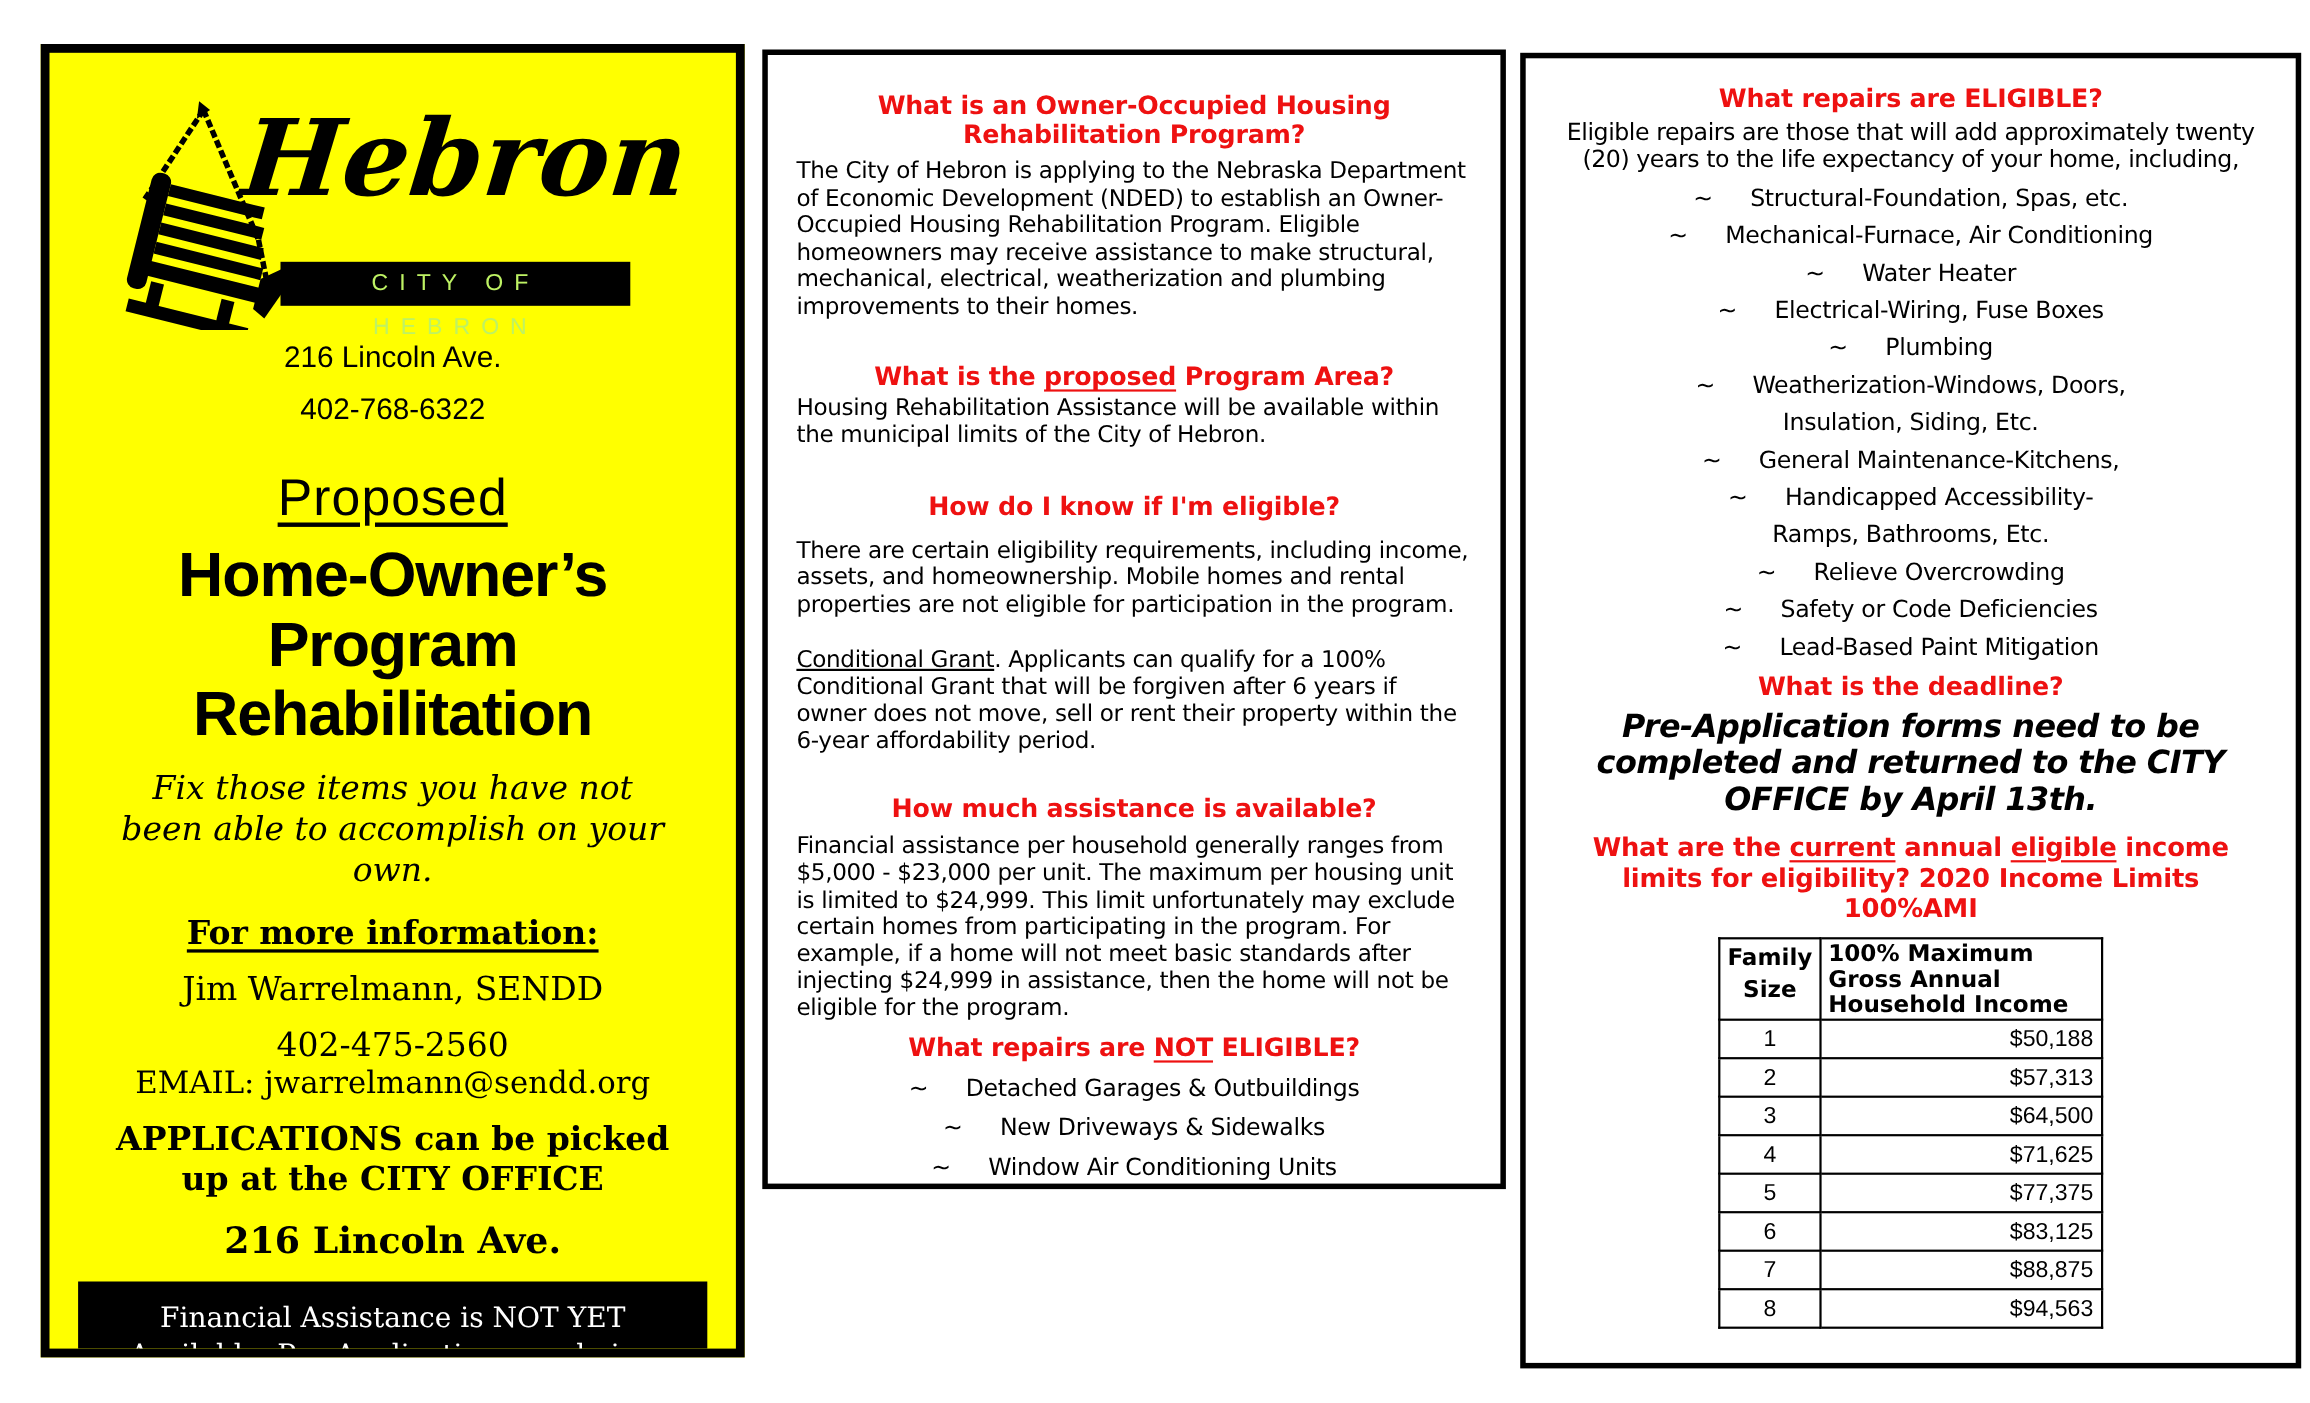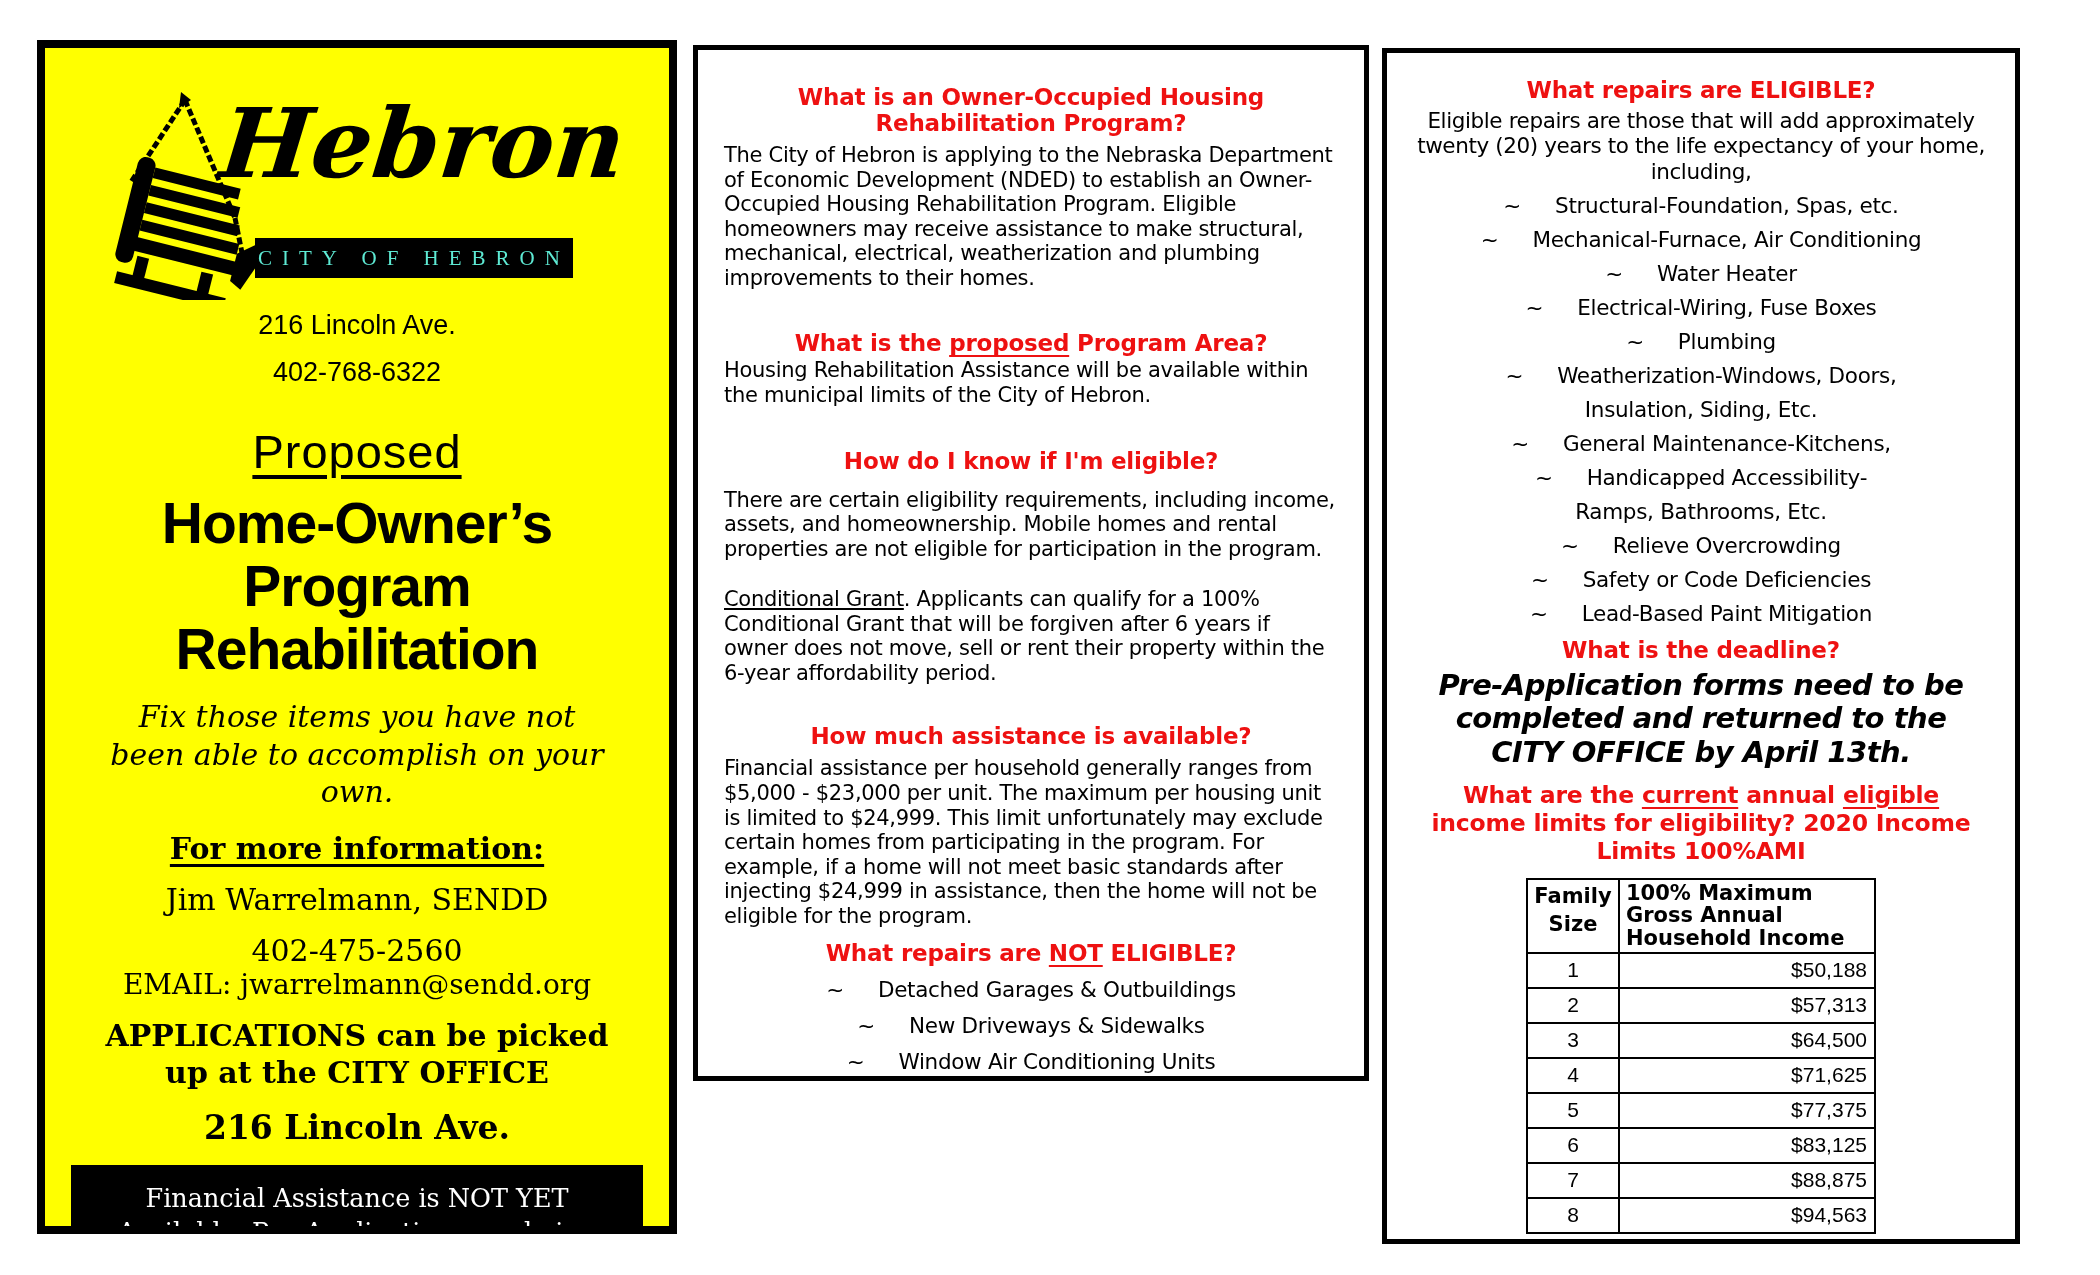--- a/index.html
+++ b/index.html
@@ -4,30 +4,30 @@
 <style>
   :root{ --red:#ee1111; --yellow:#ffff00; --ink:#000000; }
   *{margin:0;padding:0;box-sizing:border-box;}
   html,body{width:2100px;height:1275px;background:#ffffff;font-family:"DejaVu Sans",sans-serif;color:var(--ink);}
   .canvas{position:relative;width:2100px;height:1275px;background:#fff;overflow:hidden;}
 
   
   .panel{position:absolute;background:#fff;border:5px solid #000;overflow:hidden;}
   .panel-left{left:37px;top:40px;width:640px;height:1194px;background:var(--yellow);border-width:8px;}
   .panel-mid{left:693px;top:45px;width:676px;height:1036px;padding:34px 26px 0 26px;}
-  .panel-right{left:1382px;top:48px;width:638px;height:1196px;padding:24px 18px 0 18px;}
+  .panel-right{left:1382px;top:48px;width:710px;height:1196px;padding:24px 18px 0 18px;}
 
   
   .logo-wrap{position:relative;height:208px;margin-top:40px;}
   .swing-icon{position:absolute;left:48px;top:2px;}
   .logo-script{position:absolute;left:168px;top:8px;width:420px;text-align:center;
     font-family:"DejaVu Serif",serif;font-style:italic;font-weight:bold;font-size:96px;line-height:1;
     transform:skewX(-6deg);}
-  .logo-bar{position:absolute;left:210px;top:150px;width:318px;height:40px;background:#000;color:#5eead4;
-    font-family:Liberation Serif, serif;font-size:21px;letter-spacing:10px;text-align:center;line-height:40px;}
+  .logo-bar{position:absolute;left:210px;top:150px;width:318px;height:40px;background:#000;color:#bef264;
+    font-family:Liberation Sans, sans-serif;font-size:21px;letter-spacing:10px;text-align:center;line-height:40px;}
   .addr{font-family:"Liberation Sans",sans-serif;font-size:27px;text-align:center;margin-top:14px;}
   .phone{font-family:"Liberation Sans",sans-serif;font-size:27px;text-align:center;margin-top:16px;}
   .proposed{font-family:"Liberation Sans",sans-serif;font-size:47px;text-align:center;margin-top:36px;
     text-decoration:underline;text-underline-offset:7px;letter-spacing:1px;}
   .big-title{font-family:"Liberation Sans",sans-serif;font-weight:bold;font-size:57px;line-height:1.0;
     text-align:center;margin-top:16px;letter-spacing:-1px;}
   .big-title div{margin-top:6px;}
   .tagline{font-family:"DejaVu Serif",serif;font-style:italic;font-size:30px;text-align:center;
     margin:20px 60px 0 60px;line-height:1.25;}
   .moreinfo{font-family:"DejaVu Serif",serif;font-weight:bold;font-size:30px;text-align:center;margin-top:20px;

